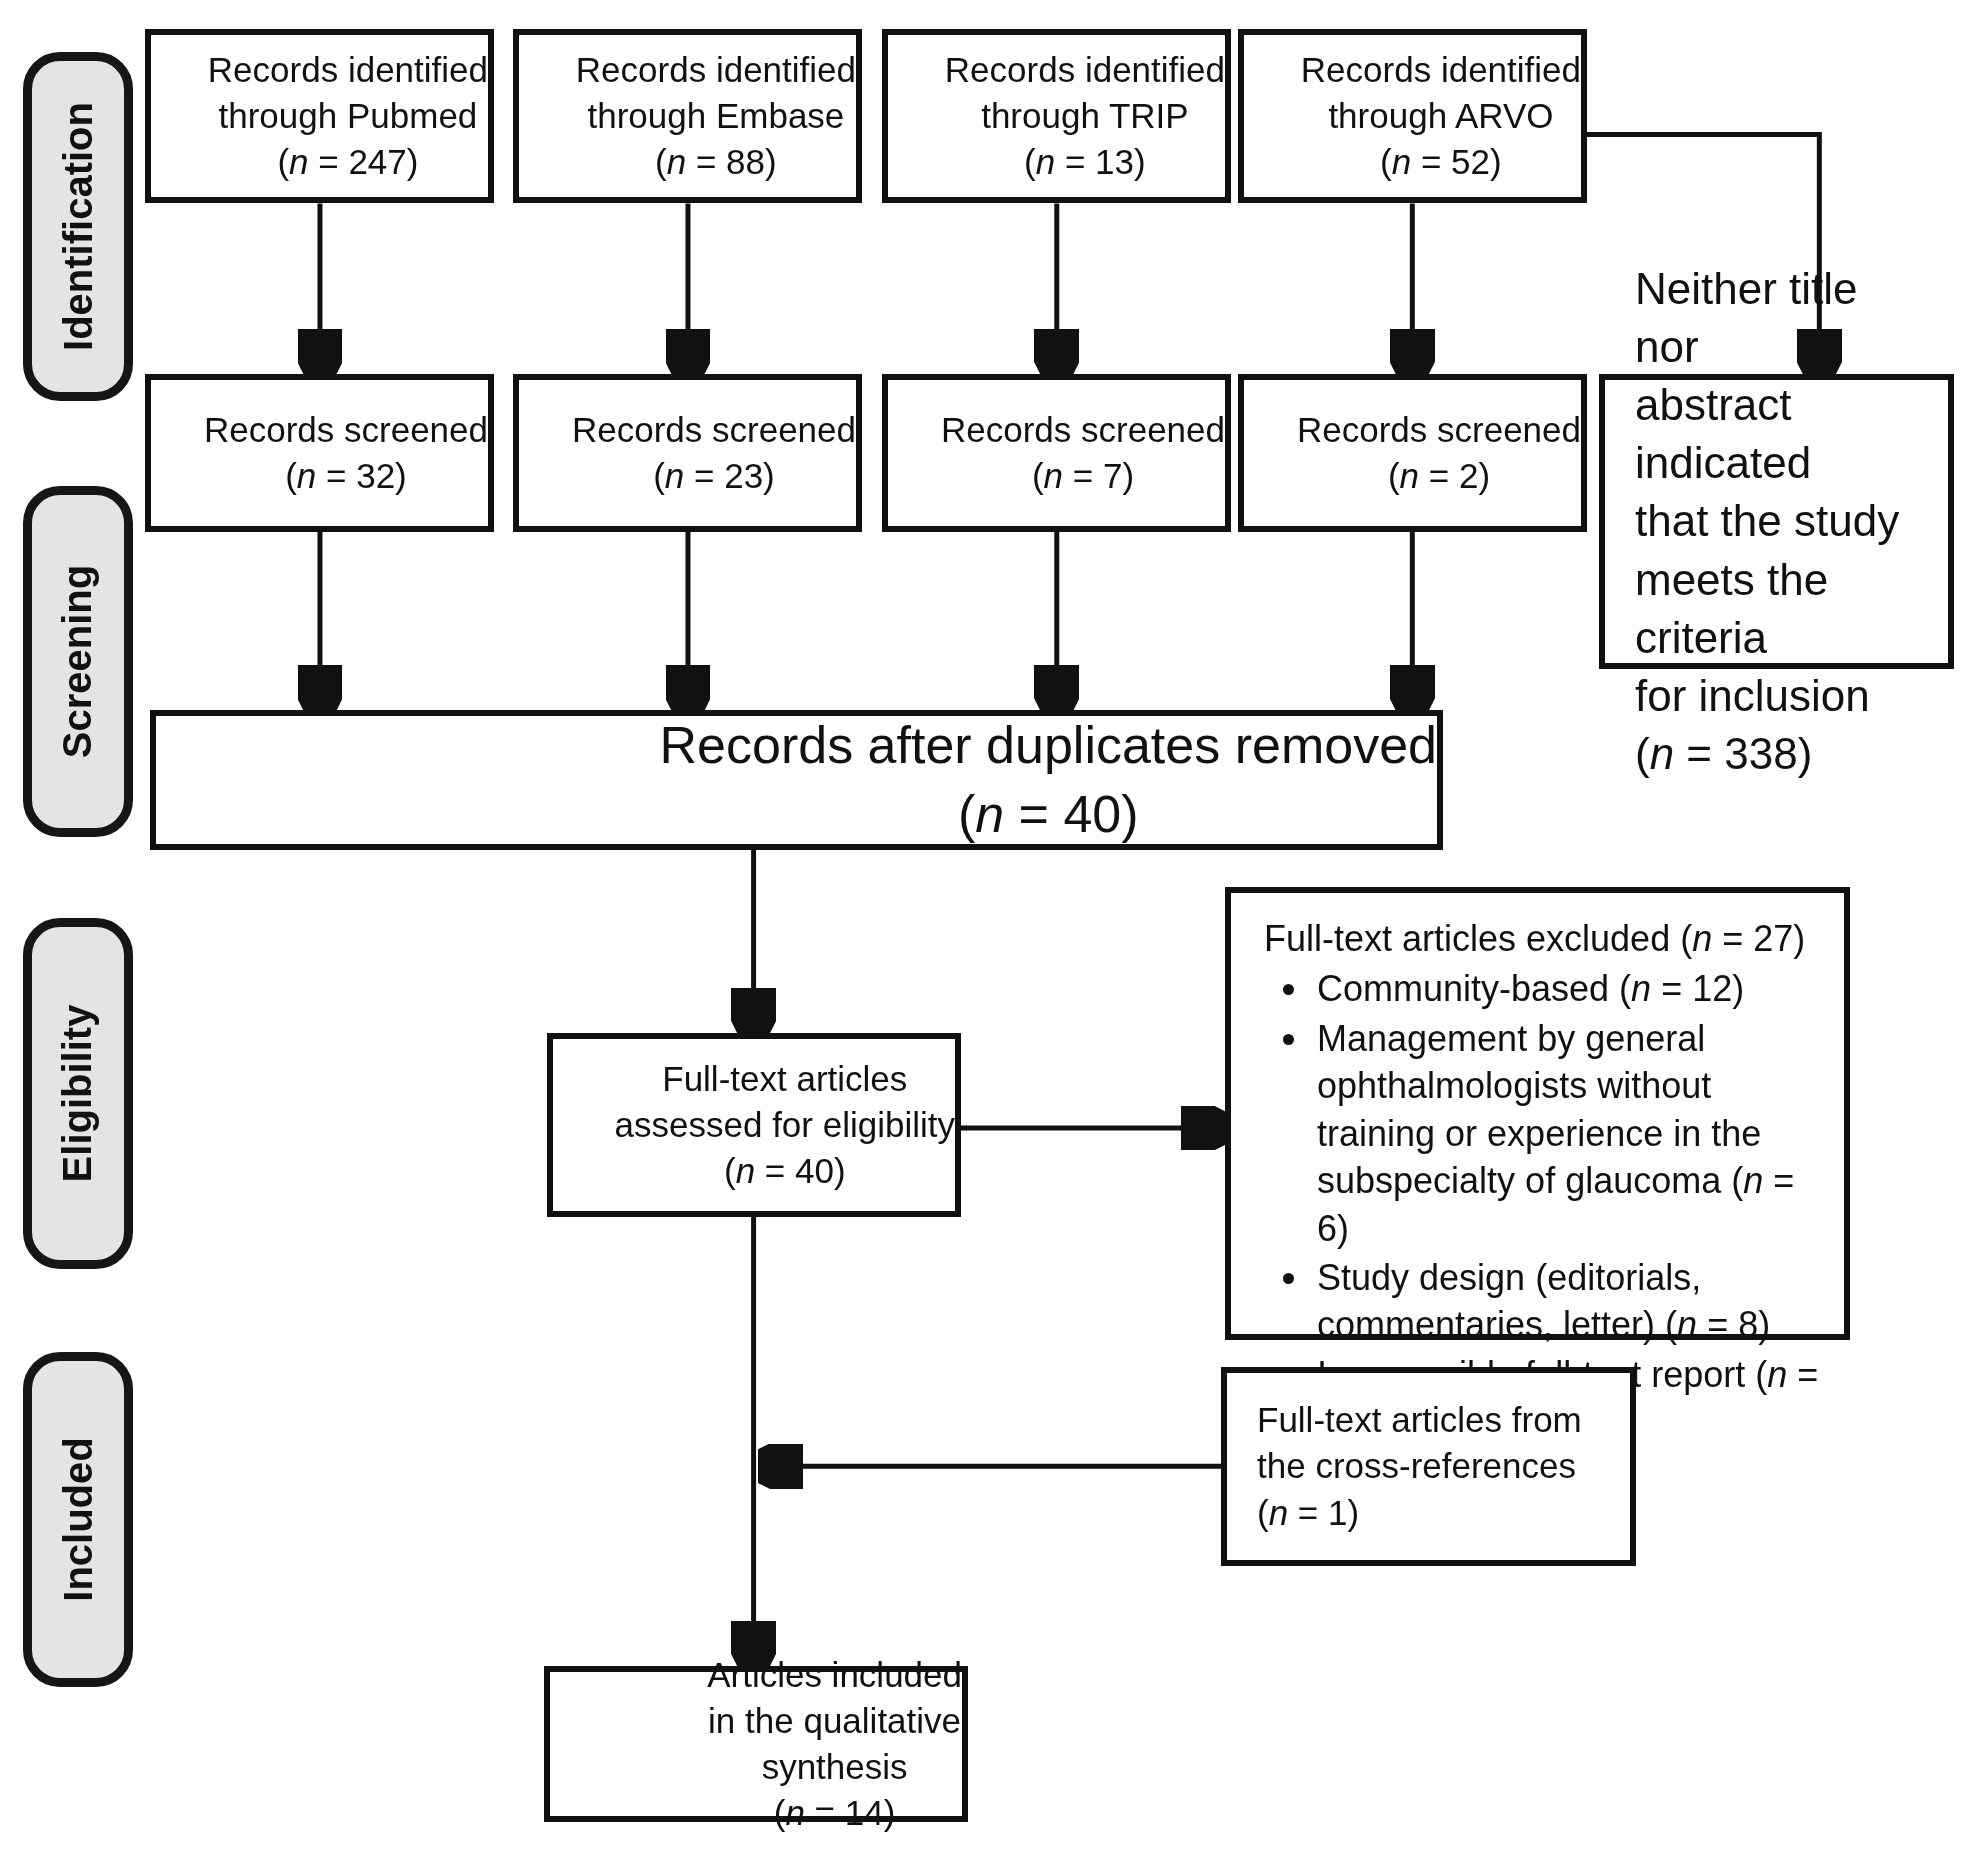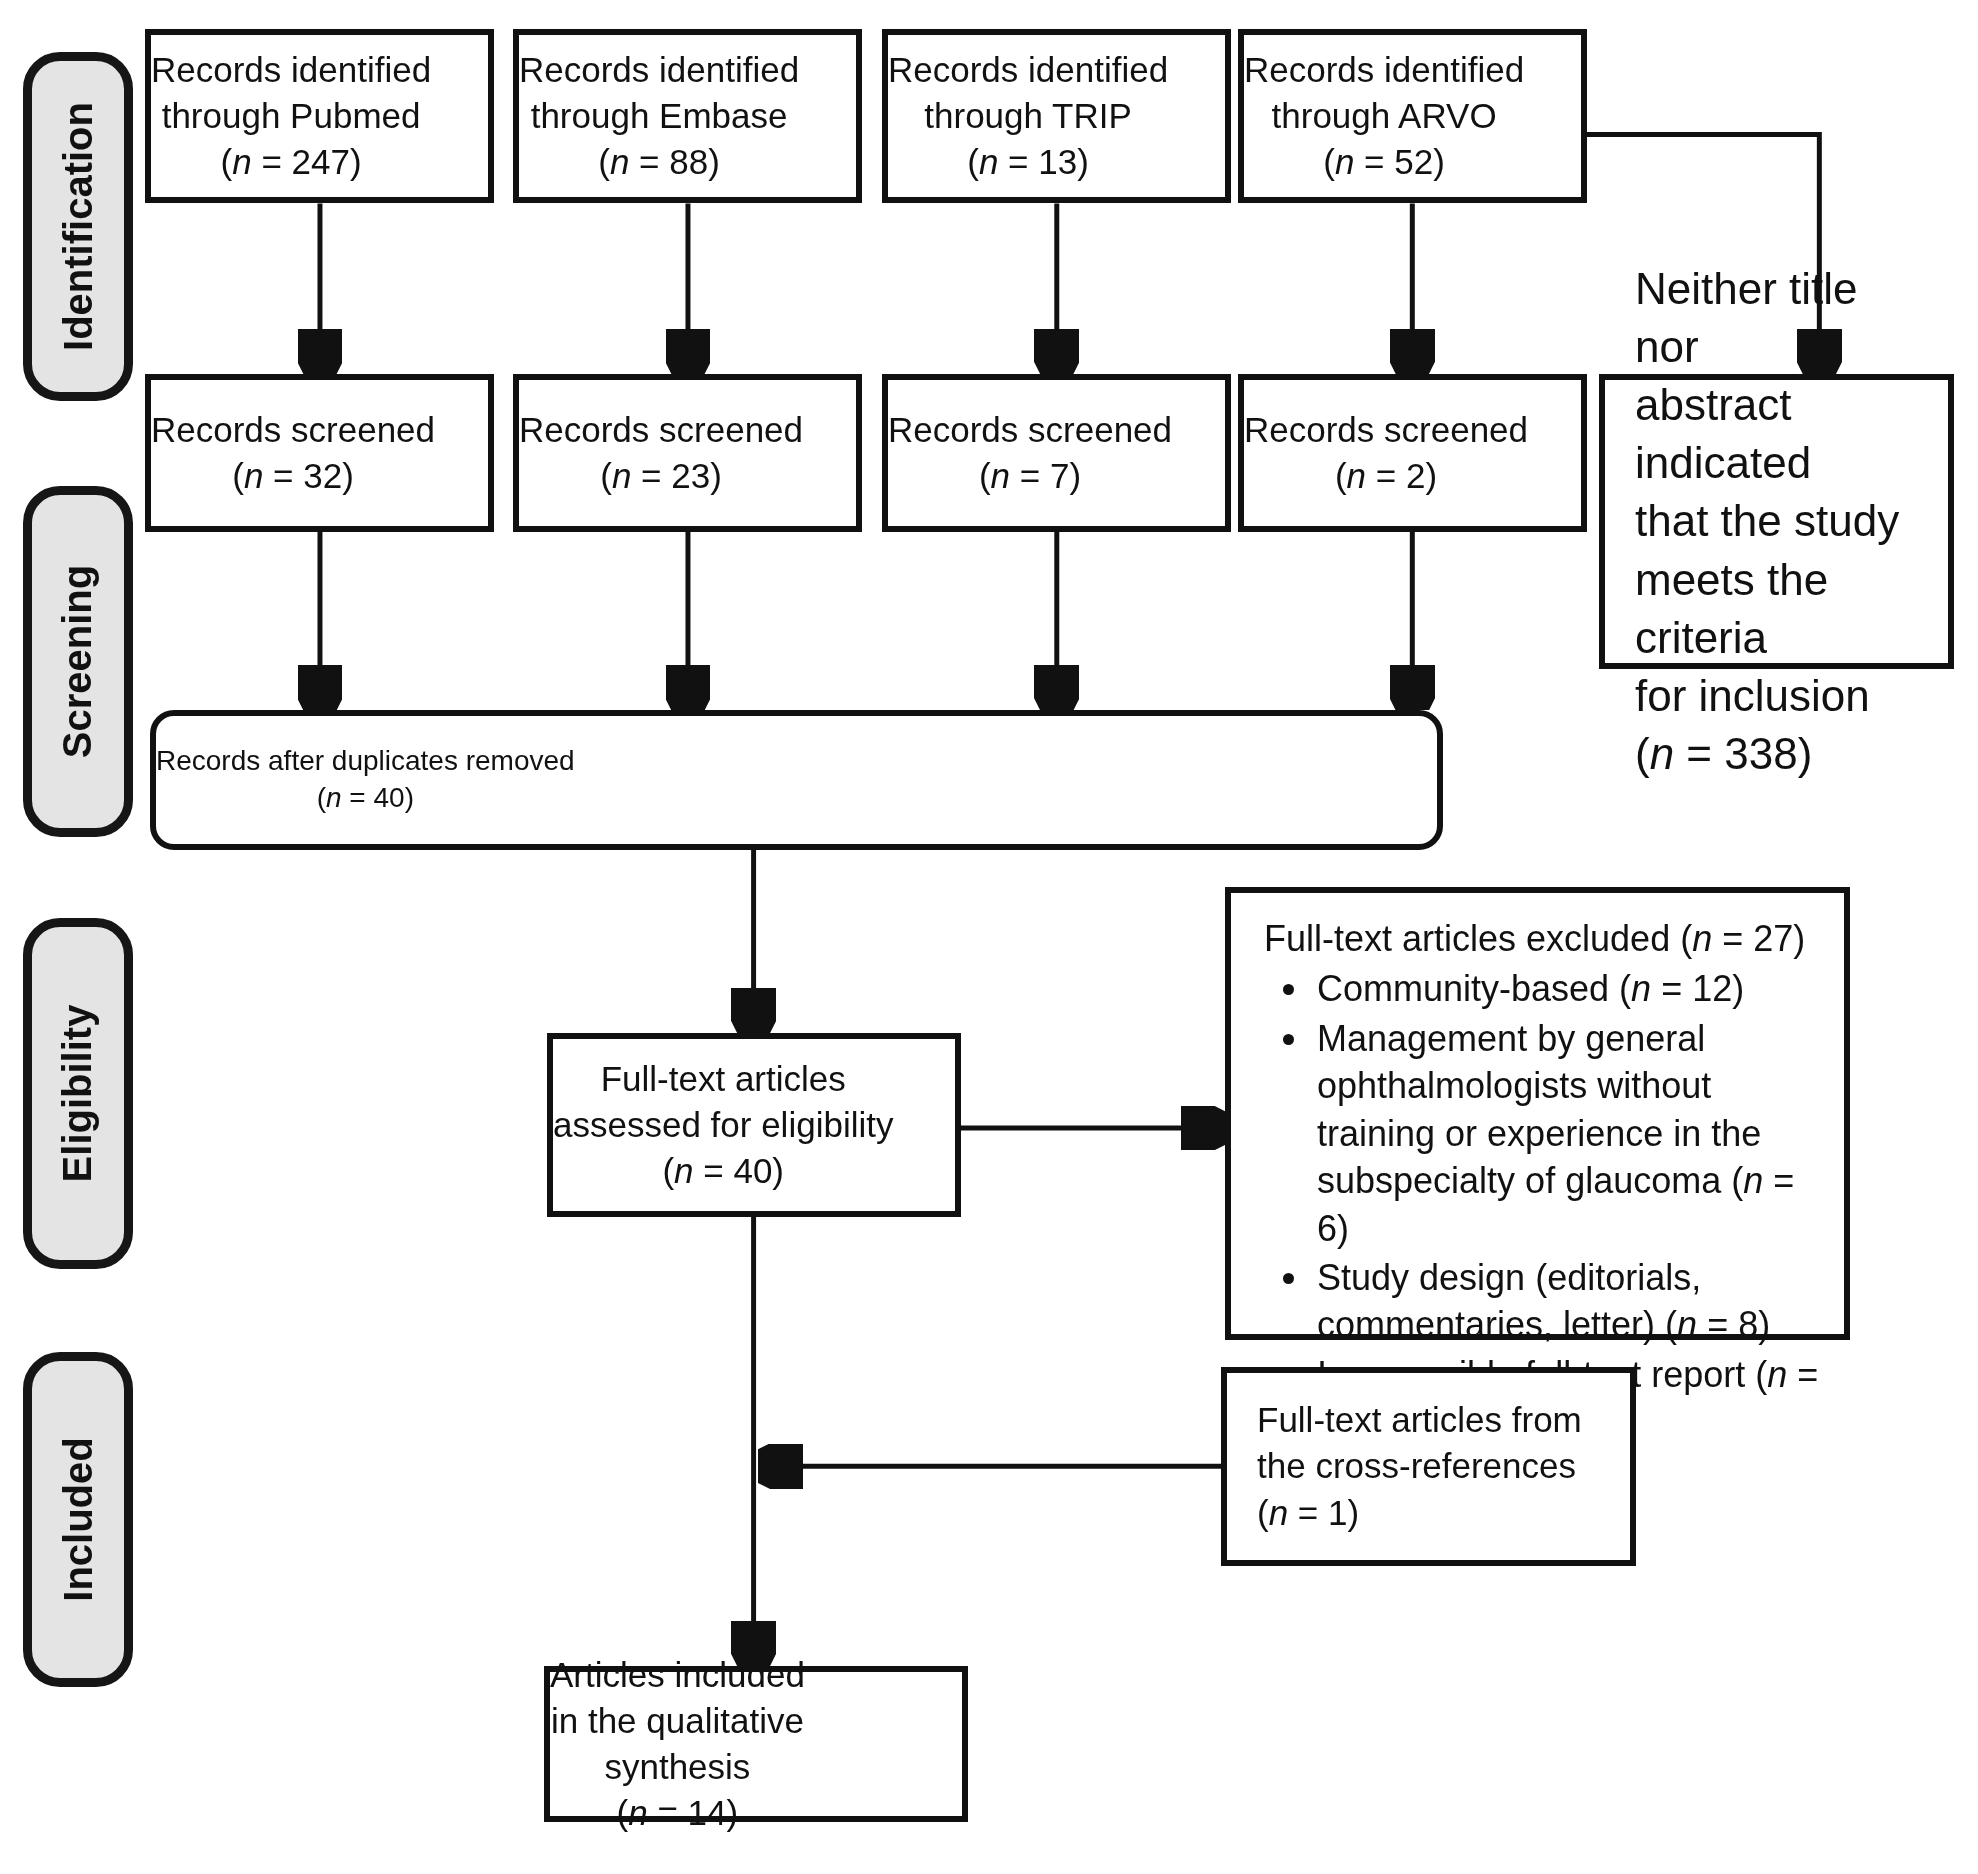--- a/index.html
+++ b/index.html
@@ -15,33 +15,32 @@
     font-family: "Liberation Sans", sans-serif;
     color: #111111;
   }
   .box {
     position: absolute;
     background: #ffffff;
     border: 6.6px solid #111111;
     box-sizing: border-box;
     display: flex;
     align-items: center;
-    justify-content: flex-start;
+    justify-content: flex-end;
     text-align: center;
     font-size: 35px;
     line-height: 1.32;
     color: #111111;
   }
   .box.align-left {
     justify-content: flex-start;
     text-align: left;
   }
   .box.wide {
-    font-size: 28px;
-    border-radius: 24px;
+    font-size: 52px;
   }
   .box .pad-left {
     padding: 13.3px 15px 13.3px 30px;
   }
   .stage {
     position: absolute;
     left: 23px;
     width: 110px;
     background: #e4e4e4;
     border: 9.1px solid #161616;

